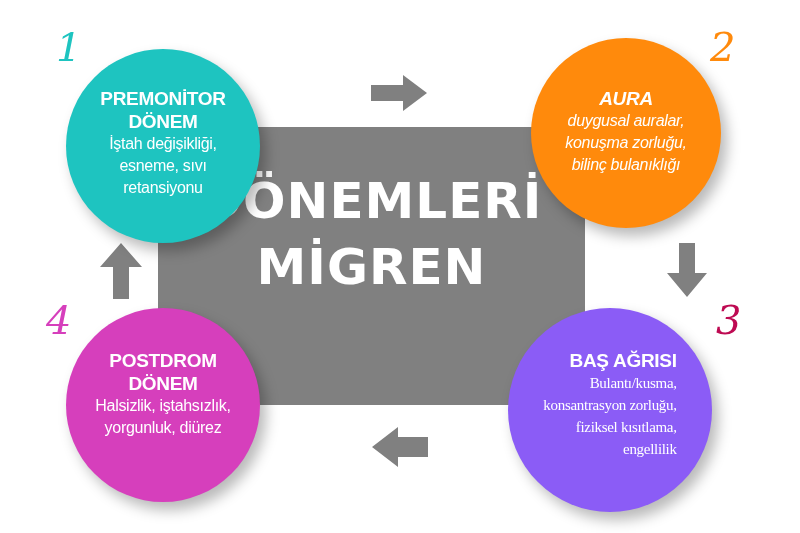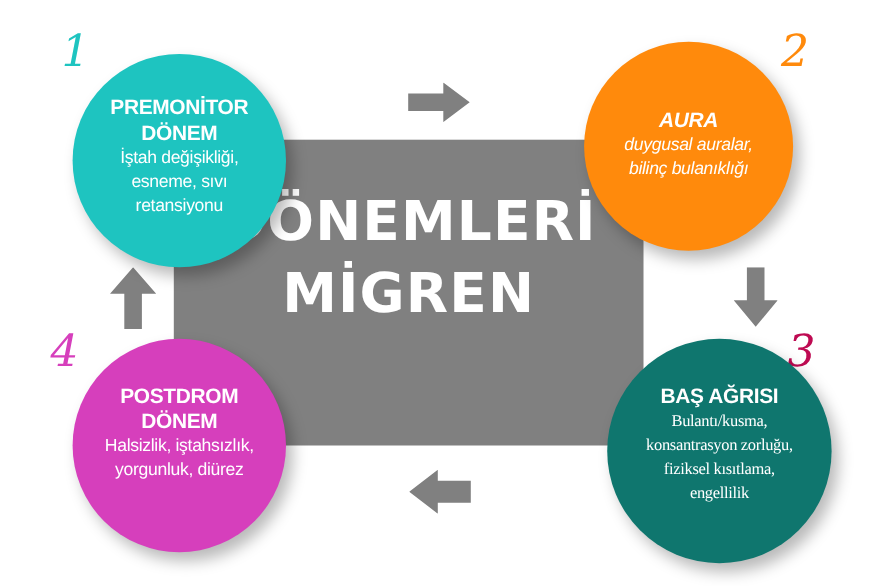--- a/index.html
+++ b/index.html
@@ -25,21 +25,21 @@
       box-shadow: 6px 8px 14px rgba(0,0,0,0.28);
       font-family: "Liberation Sans", sans-serif;
     }
     .circle .title {
       font-weight: bold; font-size: 19px; line-height: 23px;
       font-stretch: condensed; letter-spacing: -0.3px;
     }
     .circle .desc { font-size: 16px; line-height: 22px; letter-spacing: -0.3px; }
     .c1 { left: 66px; top: 49px; width: 194px; height: 194px; background: #1ec4c0; }
     .c2 { left: 531px; top: 38px; width: 190px; height: 190px; background: #ff8a0c; }
-    .c3 { left: 552px; top: 308px; width: 204px; height: 204px; background: #0f766e; }
+    .c3 { left: 508px; top: 308px; width: 204px; height: 204px; background: #8b5cf6; text-align: right; }
     .c4 { left: 66px; top: 308px; width: 194px; height: 194px; background: #d63fbc; }
     .c1 .inner { margin-top: -6px; }
     .c2 .inner { margin-top: -4px; font-style: italic; }
     .c3 .inner { margin-top: -12px; }
     .c3 .desc { font-size: 15px; line-height: 22px; font-family: Liberation Serif, serif; }
     .c4 .inner { margin-top: -22px; }
     .num {
       position: absolute; font-family: "DejaVu Serif", serif; font-style: italic;
       font-size: 40px; line-height: 40px;
     }
@@ -83,20 +83,21 @@
     <div class="desc">İştah değişikliği,</div>
     <div class="desc">esneme, sıvı</div>
     <div class="desc">retansiyonu</div>
   </div>
 </div>
 
 <div class="circle c2">
   <div class="inner">
     <div class="title">AURA</div>
     <div class="desc">duygusal auralar,</div>
+    <div class="desc">konuşma zorluğu,</div>
     <div class="desc">bilinç bulanıklığı</div>
   </div>
 </div>
 
 <div class="circle c3">
   <div class="inner">
     <div class="title">BAŞ AĞRISI</div>
     <div class="desc">Bulantı/kusma,</div>
     <div class="desc">konsantrasyon zorluğu,</div>
     <div class="desc">fiziksel kısıtlama,</div>

